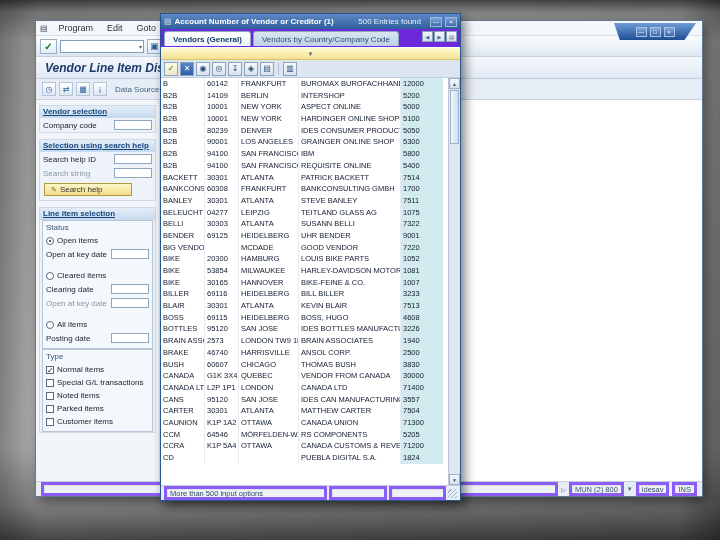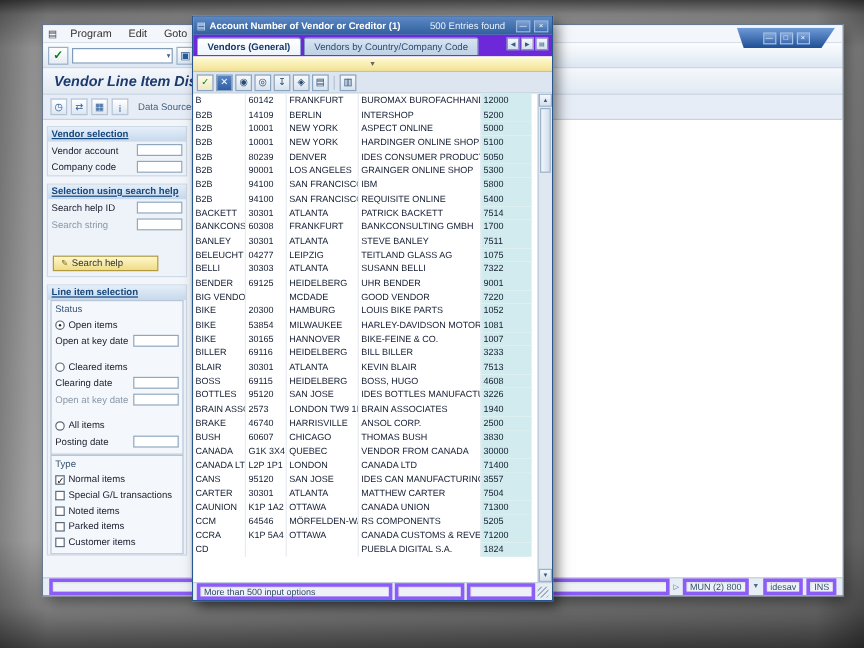--- a/index.html
+++ b/index.html
@@ -56,21 +56,21 @@
   .lbl.dim{color:#8a97a6;}
   .field{width:38px;height:10px;background:#fff;border:1px solid #8fa7bf;flex:none;}
   .radio{width:8px;height:8px;border:1px solid #5a6b7d;border-radius:50%;background:#fff;
     position:relative;flex:none;}
   .radio.sel::after{content:"";position:absolute;inset:2px;border-radius:50%;background:#222;}
   .check{width:8px;height:8px;border:1px solid #5a6b7d;background:#fff;font-size:8px;
     line-height:7px;text-align:center;color:#111;flex:none;}
   .gbox{border:1px solid #b6c6d7;margin:0 2px;padding:1px 0 3px;background:#f4f8fc;}
   .gbox-h{font-size:8px;color:#3a5674;padding:1px 3px 2px;}
   .spacer8{height:8px;}
-  .shbtn{margin:19px 4px 4px;height:13px;width:88px;background:linear-gradient(#fdf7c9,#f0dc89);
+  .shbtn{margin:3px 4px 4px;height:13px;width:88px;background:linear-gradient(#fdf7c9,#f0dc89);
     border:1px solid #b29a3f;display:flex;align-items:center;gap:3px;padding:0 6px;font-size:8px;color:#333;}
   .shbtn .ic{font-size:7px;color:#7a6410;}
   
   .statusbar{height:15px;display:flex;align-items:center;gap:3px;padding:1px 5px;
     background:#e7edf4;border-top:1px solid #c3cfdd;font-size:7.5px;color:#33506e;}
   .sfield{height:11px;border:3px solid #8b5cf6;background:#eef2f7;
     box-shadow:inset 1px 1px 1px rgba(0,0,0,.08);display:flex;align-items:center;padding:4px 3px;white-space:nowrap;}
   .sfield.big{flex:1;}
   .sb-ico{font-size:6px;color:#4a6a8c;}
   
@@ -171,24 +171,20 @@
       </span>
     <span class="ds-label">Data Sources</span>
   </div>
 
   <div class="content">
     <div class="panel">
 
       <div class="sect">
         <div class="sect-h">Vendor selection</div>
         <div class="prow">
-          <span class="lbl">Vendor account</span>
-          <span class="field"></span>
-        </div>
-        <div class="prow">
           <span class="lbl">Company code</span>
           <span class="field"></span>
         </div>
       </div>
 
       <div class="sect">
         <div class="sect-h">Selection using search help</div>
         <div class="prow">
           <span class="lbl">Search help ID</span>
           <span class="field"></span>

